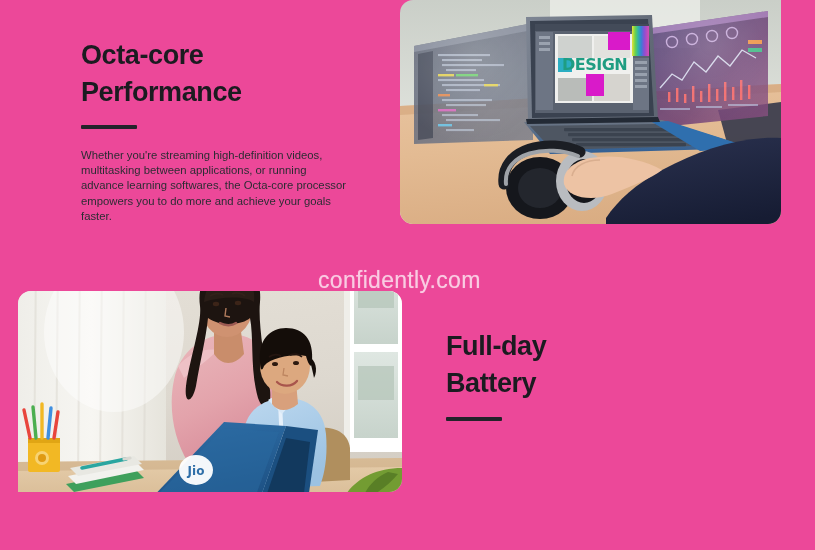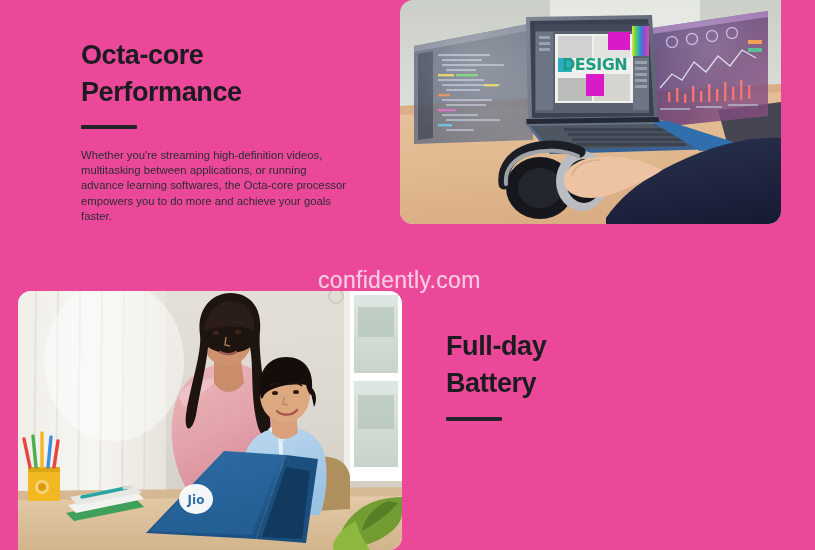--- a/index.html
+++ b/index.html
@@ -78,21 +78,21 @@
     height: 224px;
     border-bottom-left-radius: 13px;
     border-bottom-right-radius: 13px;
     border-top-left-radius: 13px;
     border-top-right-radius: 0px;
   }
   #photo-mother-child {
     left: 18px;
     top: 291px;
     width: 384px;
-    height: 259px;
+    height: 201px;
     border-bottom-left-radius: 0px;
     border-bottom-right-radius: 13px;
   }
   .photo svg { display: block; width: 100%; height: 100%; }
 
   
   #watermark {
     position: absolute;
     left: 318px;
     top: 267px;

